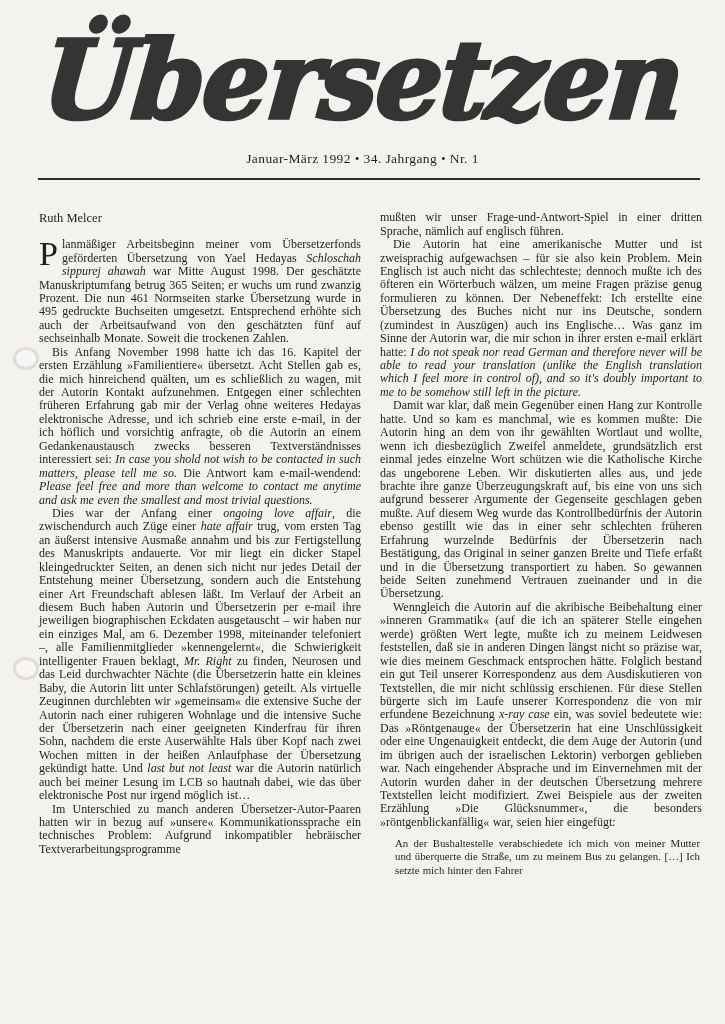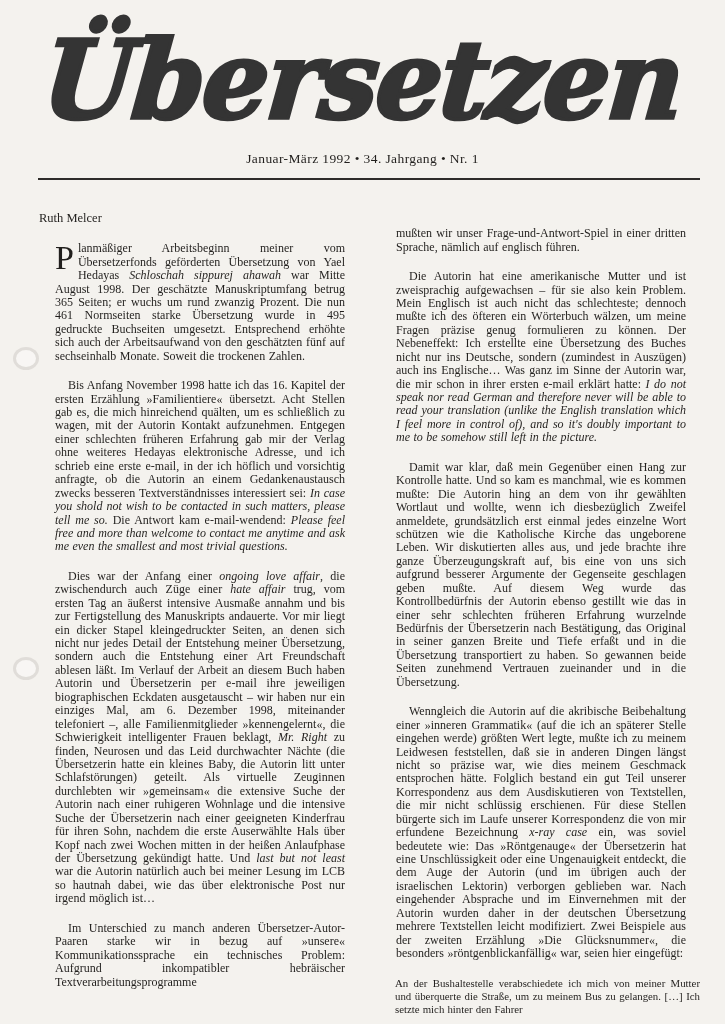--- a/index.html
+++ b/index.html
@@ -56,21 +56,21 @@
     font-size: 12.5px;
     margin: 0 0 12px 0;
   }
   .title {
     font-size: 17px;
     font-weight: normal;
     letter-spacing: 0.3px;
     margin: 0 0 10px 0;
   }
   .para {
-    margin: 16px;
+    margin: 0;
     font-size: 12px;
     line-height: 1.12;
     text-align: justify;
     hyphens: auto;
     -webkit-hyphens: auto;
     word-spacing: 0.04em;
   }
   .para.indent { text-indent: 13px; }
   .para.cont { text-indent: 0; }
   .para em { font-style: italic; }
@@ -108,21 +108,21 @@
     <hr class="rule">
   </header>
 
   <main class="columns">
     <section class="col">
       <div class="author">Ruth Melcer</div>
       <div id="col-left">
           <p class="para first"><span class="dropcap">P</span><span>lanmäßiger Arbeitsbeginn meiner vom Übersetzerfonds geförderten Übersetzung von Yael Hedayas </span><em>Schloschah sippurej ahawah</em><span> war Mitte August 1998. Der geschätzte Manuskriptumfang betrug 365 Seiten; er wuchs um rund zwanzig Prozent. Die nun 461 Normseiten starke Übersetzung wurde in 495 gedruckte Buchseiten umgesetzt. Entsprechend erhöhte sich auch der Arbeitsaufwand von den geschätzten fünf auf sechseinhalb Monate. Soweit die trockenen Zahlen.</span></p>
           <p class="para indent"><span>Bis Anfang November 1998 hatte ich das 16. Kapitel der ersten Erzählung »Familientiere« übersetzt. Acht Stellen gab es, die mich hinreichend quälten, um es schließlich zu wagen, mit der Autorin Kontakt aufzunehmen. Entgegen einer schlechten früheren Erfahrung gab mir der Verlag ohne weiteres Hedayas elektronische Adresse, und ich schrieb eine erste e-mail, in der ich höflich und vorsichtig anfragte, ob die Autorin an einem Gedankenaustausch zwecks besseren Textverständnisses interessiert sei: </span><em>In case you shold not wish to be contacted in such matters, please tell me so.</em><span> Die Antwort kam e-mail-wendend: </span><em>Please feel free and more than welcome to contact me anytime and ask me even the smallest and most trivial questions.</em></p>
           <p class="para indent"><span>Dies war der Anfang einer </span><em>ongoing love affair</em><span>, die zwischendurch auch Züge einer </span><em>hate affair</em><span> trug, vom ersten Tag an äußerst intensive Ausmaße annahm und bis zur Fertigstellung des Manuskripts andauerte. Vor mir liegt ein dicker Stapel kleingedruckter Seiten, an denen sich nicht nur jedes Detail der Entstehung meiner Übersetzung, sondern auch die Entstehung einer Art Freundschaft ablesen läßt. Im Verlauf der Arbeit an diesem Buch haben Autorin und Übersetzerin per e-mail ihre jeweiligen biographischen Eckdaten ausgetauscht – wir haben nur ein einziges Mal, am 6. Dezember 1998, miteinander telefoniert –, alle Familienmitglieder »kennengelernt«, die Schwierigkeit intelligenter Frauen beklagt, </span><em>Mr. Right</em><span> zu finden, Neurosen und das Leid durchwachter Nächte (die Übersetzerin hatte ein kleines Baby, die Autorin litt unter Schlafstörungen) geteilt. Als virtuelle Zeuginnen durchlebten wir »gemeinsam« die extensive Suche der Autorin nach einer ruhigeren Wohnlage und die intensive Suche der Übersetzerin nach einer geeigneten Kinderfrau für ihren Sohn, nachdem die erste Auserwählte Hals über Kopf nach zwei Wochen mitten in der heißen Anlaufphase der Übersetzung gekündigt hatte. Und </span><em>last but not least</em><span> war die Autorin natürlich auch bei meiner Lesung im LCB so hautnah dabei, wie das über elektronische Post nur irgend möglich ist…</span></p>
-          <p class="para indent"><span>Im Unterschied zu manch anderen Übersetzer-Autor-Paaren starke wir in bezug auf »unsere« Kommunikationssprache ein technisches Problem: Aufgrund inkompatibler hebräischer Textverarbeitungsprogramme</span></p>
+          <p class="para indent"><span>Im Unterschied zu manch anderen Übersetzer-Autor-Paaren hatten wir in bezug auf »unsere« Kommunikationssprache ein technisches Problem: Aufgrund inkompatibler hebräischer Textverarbeitungsprogramme</span></p>
         </div>
     </section>
     <section class="col">
       <div id="col-right">
           <p class="para cont"><span>mußten wir unser Frage-und-Antwort-Spiel in einer dritten Sprache, nämlich auf englisch führen.</span></p>
           <p class="para indent"><span>Die Autorin hat eine amerikanische Mutter und ist zweisprachig aufgewachsen – für sie also kein Problem. Mein Englisch ist auch nicht das schlechteste; dennoch mußte ich des öfteren ein Wörterbuch wälzen, um meine Fragen präzise genug formulieren zu können. Der Nebeneffekt: Ich erstellte eine Übersetzung des Buches nicht nur ins Deutsche, sondern (zumindest in Auszügen) auch ins Englische… Was ganz im Sinne der Autorin war, die mir schon in ihrer ersten e-mail erklärt hatte: </span><em>I do not speak nor read German and therefore never will be able to read your translation (unlike the English translation which I feel more in control of), and so it's doubly important to me to be somehow still left in the picture.</em></p>
           <p class="para indent"><span>Damit war klar, daß mein Gegenüber einen Hang zur Kontrolle hatte. Und so kam es manchmal, wie es kommen mußte: Die Autorin hing an dem von ihr gewählten Wortlaut und wollte, wenn ich diesbezüglich Zweifel anmeldete, grundsätzlich erst einmal jedes einzelne Wort schützen wie die Katholische Kirche das ungeborene Leben. Wir diskutierten alles aus, und jede brachte ihre ganze Überzeugungskraft auf, bis eine von uns sich aufgrund besserer Argumente der Gegenseite geschlagen geben mußte. Auf diesem Weg wurde das Kontrollbedürfnis der Autorin ebenso gestillt wie das in einer sehr schlechten früheren Erfahrung wurzelnde Bedürfnis der Übersetzerin nach Bestätigung, das Original in seiner ganzen Breite und Tiefe erfaßt und in die Übersetzung transportiert zu haben. So gewannen beide Seiten zunehmend Vertrauen zueinander und in die Übersetzung.</span></p>
           <p class="para indent"><span>Wenngleich die Autorin auf die akribische Beibehaltung einer »inneren Grammatik« (auf die ich an späterer Stelle eingehen werde) größten Wert legte, mußte ich zu meinem Leidwesen feststellen, daß sie in anderen Dingen längst nicht so präzise war, wie dies meinem Geschmack entsprochen hätte. Folglich bestand ein gut Teil unserer Korrespondenz aus dem Ausdiskutieren von Textstellen, die mir nicht schlüssig erschienen. Für diese Stellen bürgerte sich im Laufe unserer Korrespondenz die von mir erfundene Bezeichnung </span><em>x-ray case</em><span> ein, was soviel bedeutete wie: Das »Röntgenauge« der Übersetzerin hat eine Unschlüssigkeit oder eine Ungenauigkeit entdeckt, die dem Auge der Autorin (und im übrigen auch der israelischen Lektorin) verborgen geblieben war. Nach eingehender Absprache und im Einvernehmen mit der Autorin wurden daher in der deutschen Übersetzung mehrere Textstellen leicht modifiziert. Zwei Beispiele aus der zweiten Erzählung »Die Glücksnummer«, die besonders »röntgenblickanfällig« war, seien hier eingefügt:</span></p>
           <p class="para quote"><span>An der Bushaltestelle verabschiedete ich mich von meiner Mutter und überquerte die Straße, um zu meinem Bus zu gelangen. […] Ich setzte mich hinter den Fahrer</span></p>
         </div>

